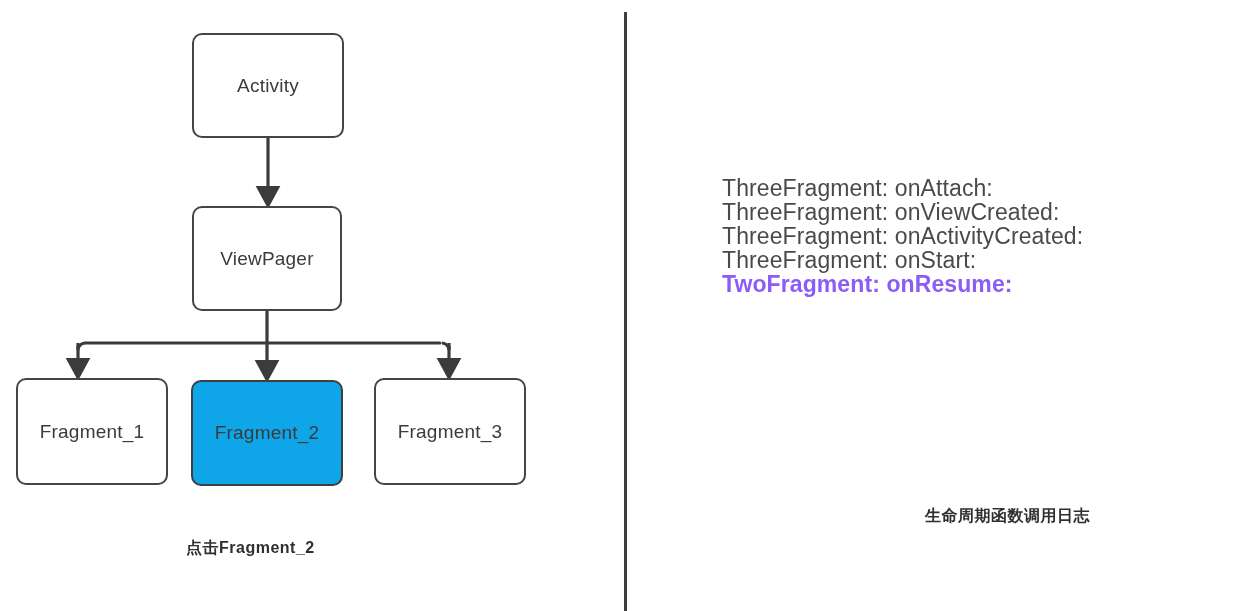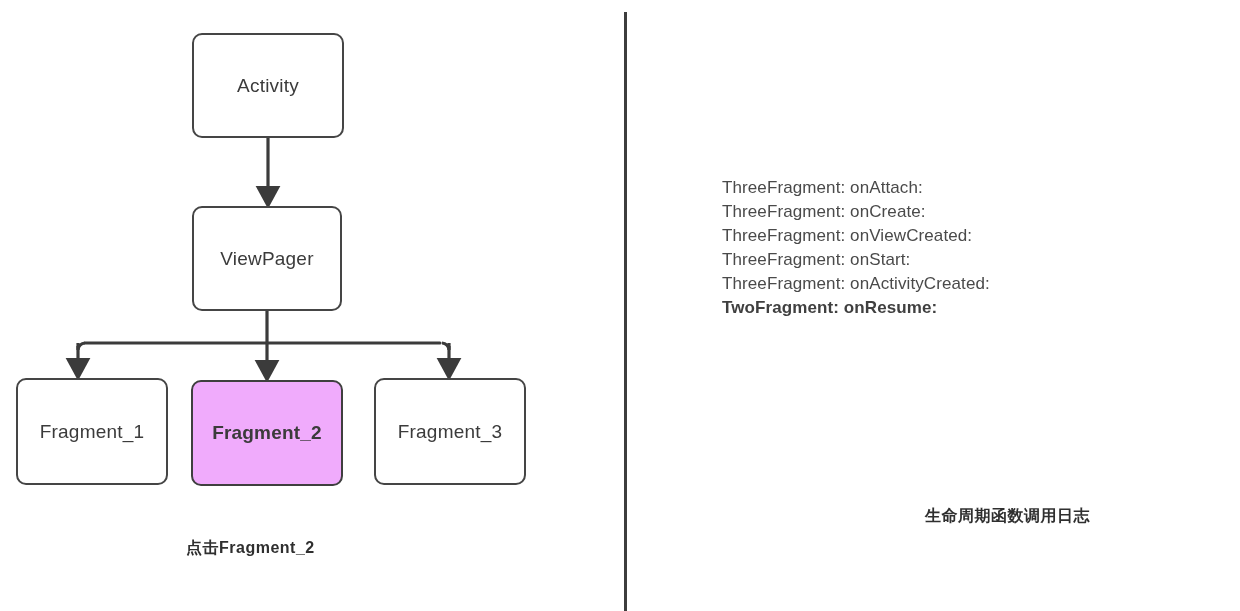--- a/index.html
+++ b/index.html
@@ -42,24 +42,23 @@
     justify-content: center;
     border-radius: 10px;
     font-size: 19px;
     letter-spacing: .2px;
     color: #3b3b3b;
     background: #ffffff;
     border: 2.4px solid #454545;
     user-select: none;
   }
   .node.highlight {
-    background: #f0abfc;
+    background: #0ea5e9;
     border-color: #3f3f3f;
     color: #3b3b3b;
-    font-weight: bold;
   }
 
   #node-activity  { left: 192px; top: 33px;  width: 152px; height: 105px; }
   #node-viewpager { left: 192px; top: 206px; width: 150px; height: 105px; }
   #node-fragment-1{ left: 16px;   top: 378px; width: 152px; height: 107px; }
   #node-fragment-2{ left: 191px; top: 380px; width: 152px; height: 106px; }
   #node-fragment-3{ left: 374px; top: 378px; width: 152px; height: 107px; }
 
   
   .caption {
@@ -85,28 +84,28 @@
   }
 
   
   #log-panel {
     position: absolute;
     left: 722px;
     top: 176px;
     width: 420px;
   }
   .log-line {
-    font-size: 17px;
+    font-size: 23px;
     line-height: 24px;
     color: #4a4a4a;
     white-space: nowrap;
     letter-spacing: .1px;
   }
   .log-line.alert {
-    color: #404040;
+    color: #8b5cf6;
     font-weight: bold;
   }
 </style>
 </head>
 <body>
 
 <div id="canvas">
 
   <svg id="diagram-svg" viewBox="0 0 1240 611" xmlns="http://www.w3.org/2000/svg">
     <defs>
@@ -149,22 +148,21 @@
   <div class="node" id="node-fragment-3">
     <span>Fragment_3</span>
   </div>
 
   <div class="caption" id="caption-left">点击Fragment_2</div>
 
   <div id="divider"></div>
 
   <div id="log-panel">
     <div class="log-line">ThreeFragment: onAttach:</div>
-    <div class="log-line">ThreeFragment: onCreate:</div>
     <div class="log-line">ThreeFragment: onViewCreated:</div>
+    <div class="log-line">ThreeFragment: onActivityCreated:</div>
     <div class="log-line">ThreeFragment: onStart:</div>
-    <div class="log-line">ThreeFragment: onActivityCreated:</div>
     <div class="log-line alert">TwoFragment: onResume:</div>
   </div>
 
   <div class="caption" id="caption-right">生命周期函数调用日志</div>
 
 </div>
 
 </body></html>

